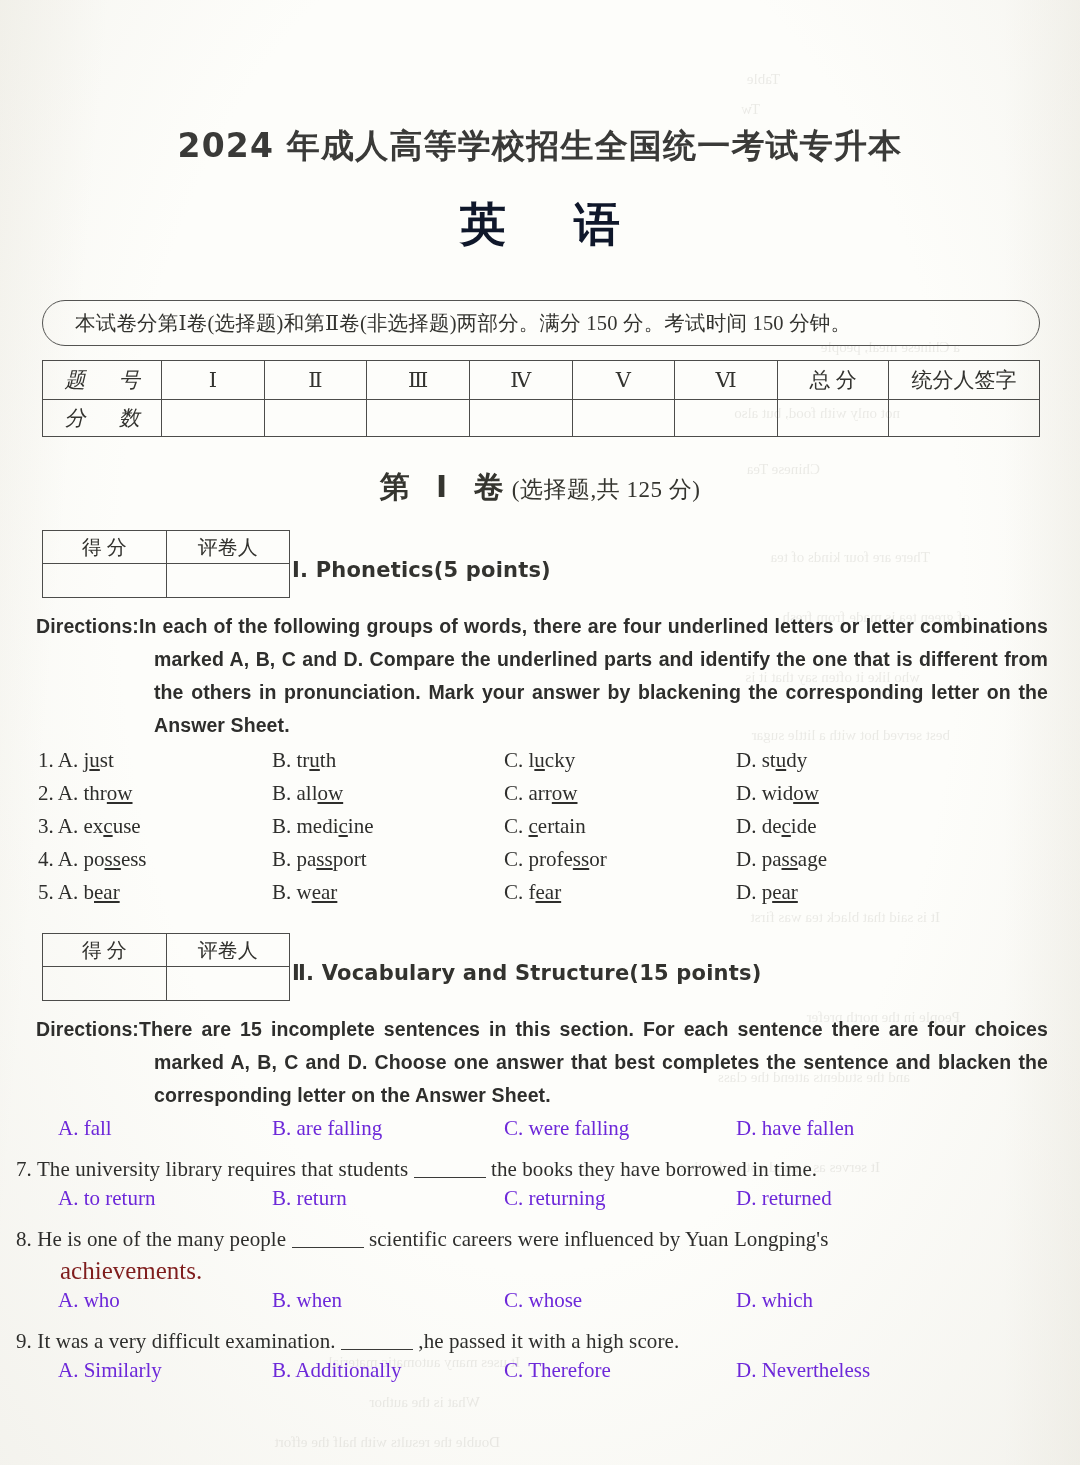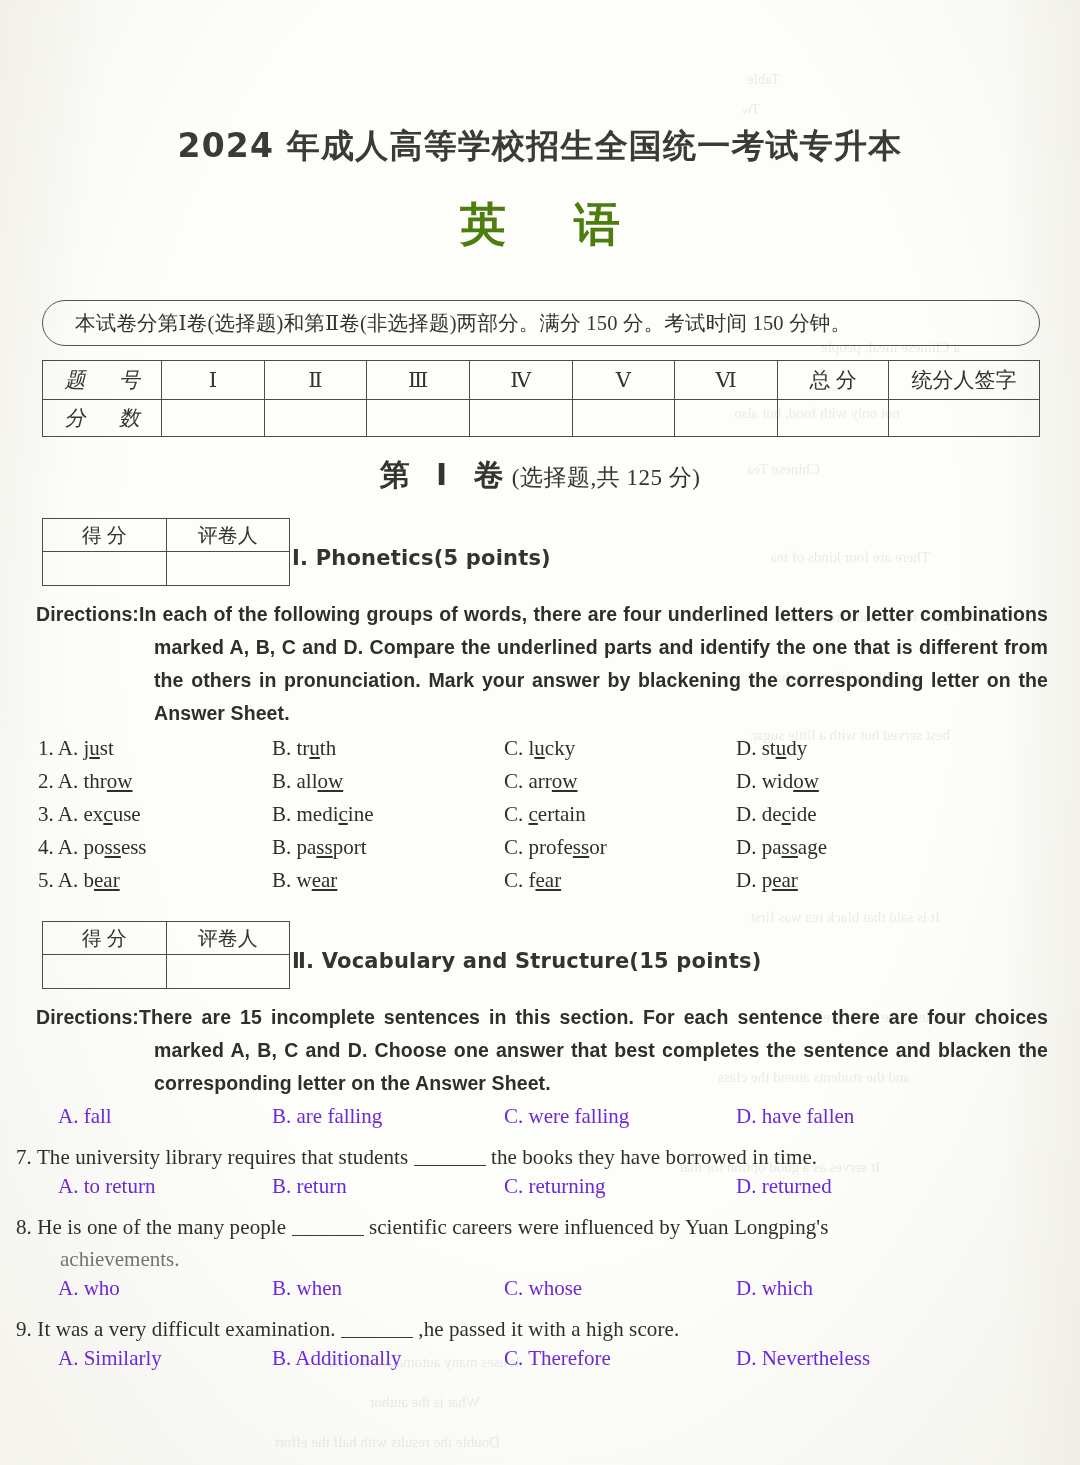--- a/index.html
+++ b/index.html
@@ -61,21 +61,21 @@
     color: #3a3a38;
     margin: 0;
     padding-top: 128px;
     line-height: 1.1;
   }
   .subject-title {
     text-align: center;
     font-family: "DejaVu Sans", sans-serif;
     font-weight: bold;
     font-size: 46px;
-    color: #4d7c0f;
+    color: #0f172a;
     margin: 0;
     padding-top: 30px;
     letter-spacing: 26px;
     text-indent: 26px;
   }
 
   
   .notice {
     margin: 44px 40px 0 42px;
     border: 1.6px solid #545452;
@@ -109,21 +109,21 @@
   .lbl-spread {
     display: inline-block;
     letter-spacing: 14px;
     text-indent: 14px;
     font-style: italic;
   }
 
   
   .juan-heading {
     text-align: center;
-    margin-top: 18px;
+    margin-top: 30px;
     font-size: 0;
   }
   .juan-heading .big {
     font-family: "DejaVu Sans", sans-serif;
     font-weight: bold;
     font-size: 30px;
     letter-spacing: 8px;
     color: #35352f;
   }
   .juan-heading .small {
@@ -217,23 +217,23 @@
     letter-spacing: 0.1px;
   }
   .vq-stem .blank {
     display: inline-block;
     width: 72px;
     border-bottom: 1.5px solid #3a3a38;
     vertical-align: -2px;
   }
   .vq-cont {
     margin-left: 60px;
-    font-size: 21px;
+    font-size: 25px;
     line-height: 32px;
-    color: #737373;
+    color: #7f1d1d;
   }
   .vq-opts {
     position: relative;
     height: 33px;
     font-size: 21px;
     color: #6d28d9;
     margin-top: 1px;
   }
   .vq-opts .col { position: absolute; white-space: nowrap; }
   .vq-opts .o-a { left: 58px; }

